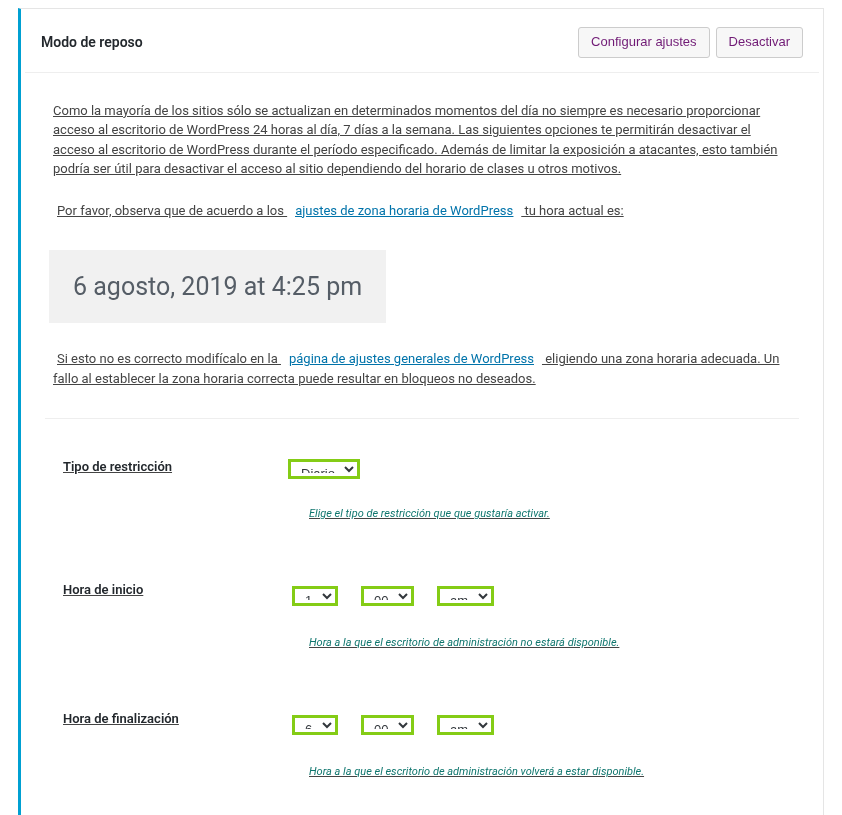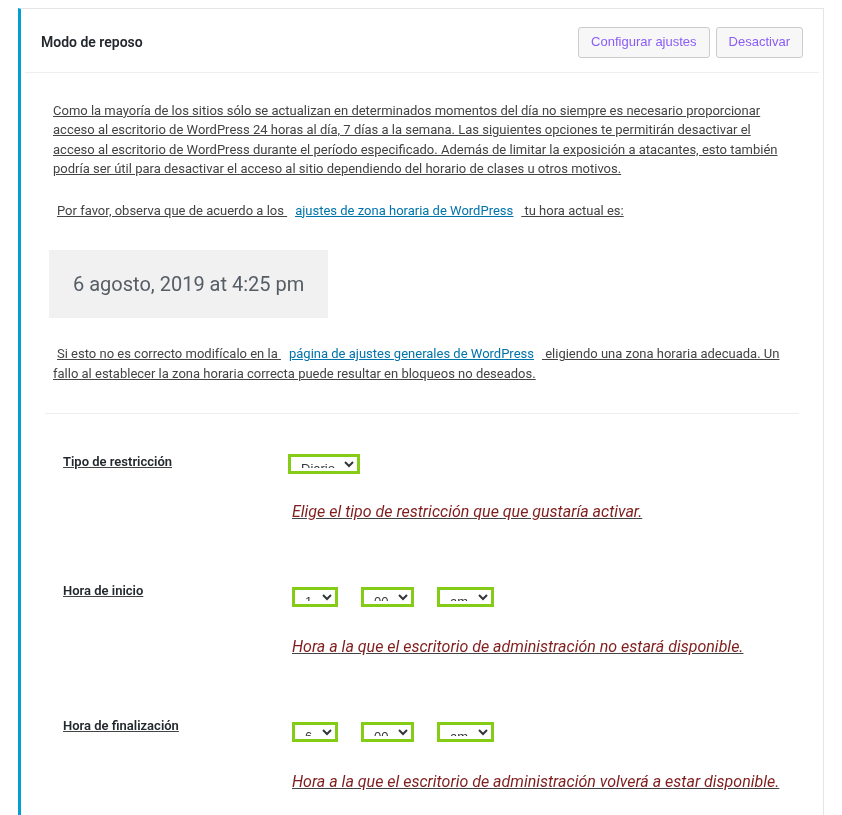--- a/index.html
+++ b/index.html
@@ -32,21 +32,21 @@
       color: #23282d;
     }
     .header-buttons {
       display: flex;
       gap: 6px;
     }
     .btn {
       display: inline-block;
       border: 1px solid #ccc;
       background: #f7f7f7;
-      color: #8b5cf6;
+      color: #701a75;
       padding: 4px 12px;
       font-size: 13px;
       border-radius: 3px;
       cursor: pointer;
       line-height: 1.6;
     }
     .btn-primary {
       background: #0085ba;
       border-color: #006799;
       color: #fff;
@@ -66,21 +66,21 @@
     .intro a {
       color: #0073aa;
       text-decoration: underline;
       cursor: pointer;
     }
     .time-box {
       display: inline-block;
       background: #f1f1f1;
       padding: 22px 24px;
       margin: 12px 0 22px 0;
-      font-size: 20px;
+      font-size: 25px;
       color: #555d66;
     }
     .divider {
       border: none;
       border-top: 1px solid #eee;
       margin: 8px 0 24px 0;
     }
     .form-row {
       display: flex;
       align-items: flex-start;
@@ -102,23 +102,24 @@
       font-size: 13px;
       padding: 3px 6px;
       border-radius: 0;
       cursor: pointer;
       margin-right: 17px;
       height: 20px;
     }
     .select-group { display: flex; gap: 6px; }
     .help {
       font-style: italic;
-      font-size: 16px;
-      color: #7f1d1d;
+      font-size: 11px;
+      color: #0f766e;
       margin-top: 22px;
+      margin-left: 17px;
     }
     .actions {
       display: flex;
       gap: 22px;
       padding: 0;
     }
   </style>
 </head>
 <body>
 

